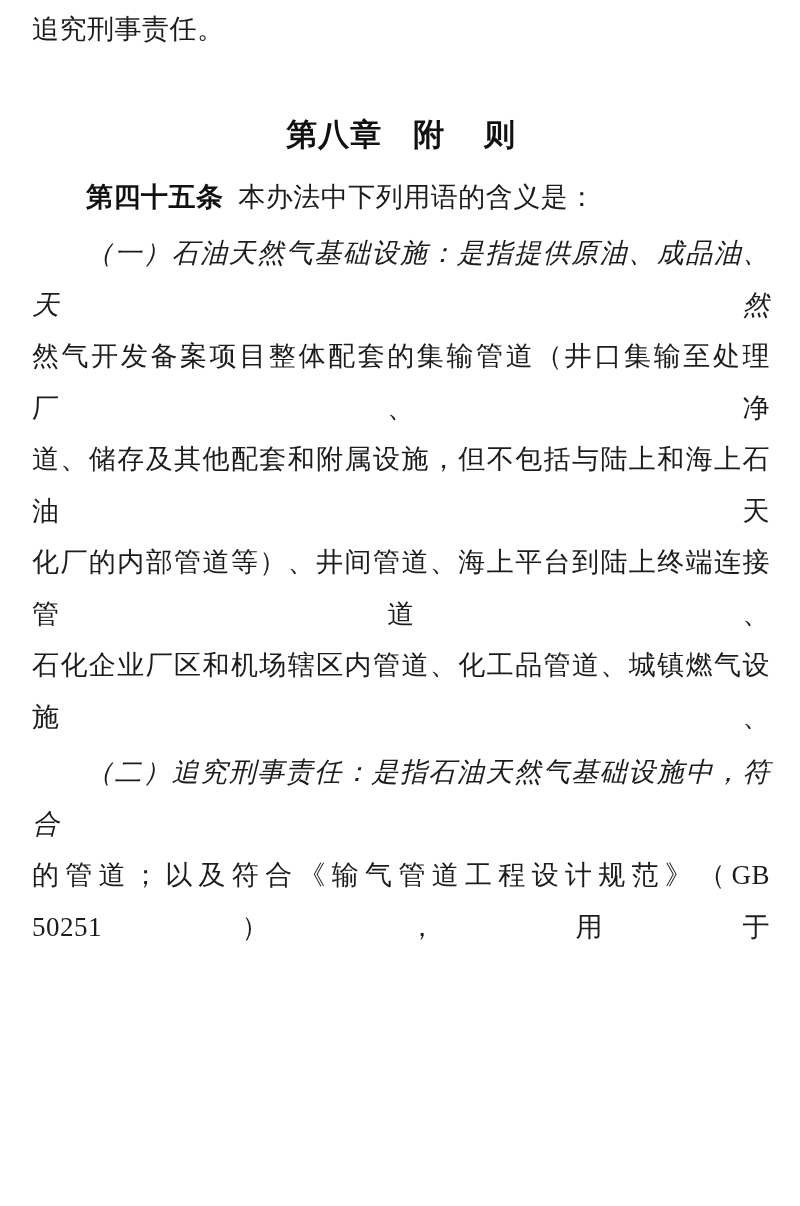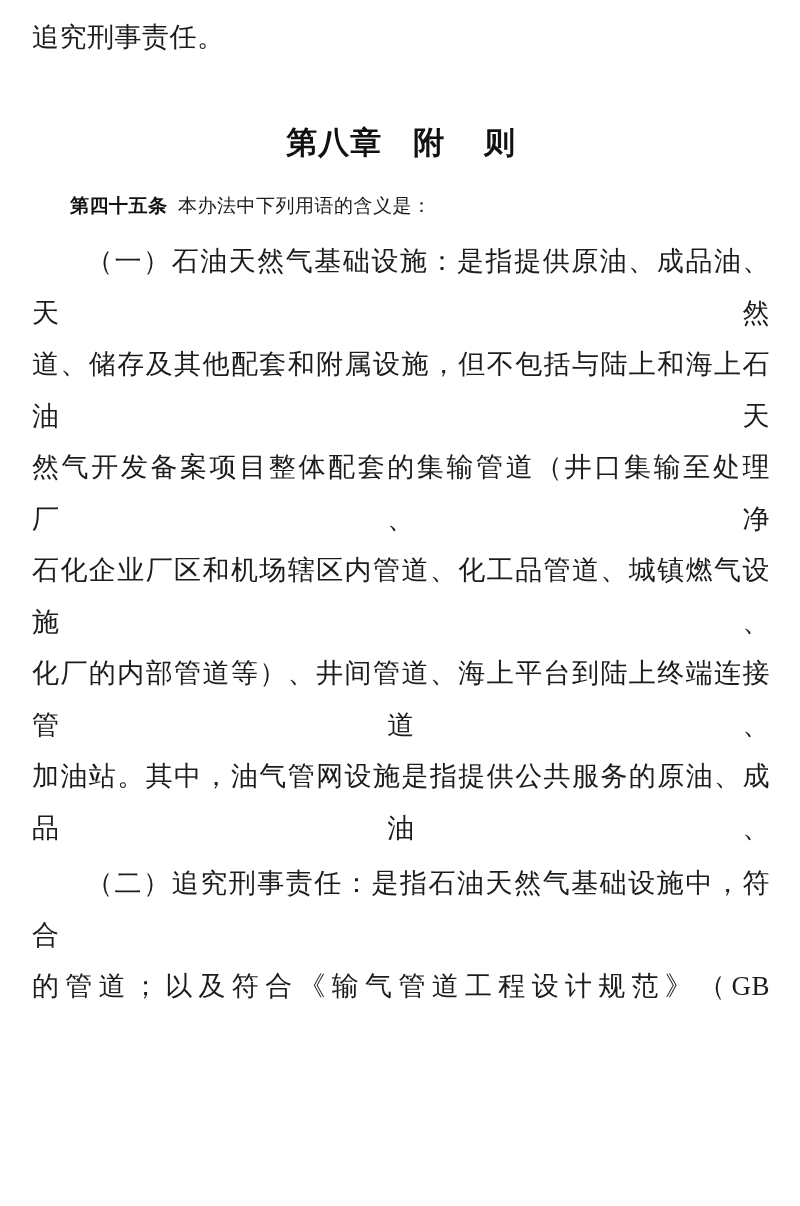--- a/index.html
+++ b/index.html
@@ -7,54 +7,54 @@
     padding: 0;
     background: #ffffff;
   }
   .page {
     position: relative;
     width: 800px;
     height: 1024px;
     box-sizing: border-box;
     background: #ffffff;
     color: #1c1c1c;
-    padding: 12px 30px 0 32px;
+    padding: 4px 30px 0 32px;
     overflow: hidden;
     font-family: "Liberation Serif", "DejaVu Serif", serif;
   }
   .bodyline {
     font-size: 27px;
     line-height: 51.5px;
     text-align: justify;
     letter-spacing: 0.5px;
     white-space: normal;
   }
   
   .jline { text-align-last: justify; }
   
   .lline { text-align: left; text-align-last: left; }
   
-  .findent { text-indent: 2em; }
+  .findent { text-indent: 2em; font-style: italic; }
 
   .chapter-heading {
     margin: 58px 0 16px 0;
     text-align: center;
     font-family: "Liberation Sans", "DejaVu Sans", sans-serif;
     font-weight: 700;
     font-size: 31px;
     line-height: 42px;
     color: #111111;
     letter-spacing: 1px;
   }
   .chapter-heading .hgap1 { margin-left: 1.0em; }
   .chapter-heading .hgap2 { margin-left: 1.25em; }
 
   .article-line {
     margin-top: 6px;
-    font-size: 19px;
+    font-size: 27px;
     line-height: 51.5px;
     text-indent: 2em;
     text-align: left;
     letter-spacing: 0.5px;
   }
   .article-label {
     font-family: "Liberation Sans", "DejaVu Sans", sans-serif;
     font-weight: 700;
     color: #111111;
     margin-right: 0.55em;
@@ -73,25 +73,24 @@
   <div class="chapter-heading">
     <span>第八章</span><span class="hgap1">附</span><span class="hgap2">则</span>
   </div>
 
   <div class="article-line">
     <span class="article-label">第四十五条</span><span>本办法中下列用语的含义是：</span>
   </div>
 
   <div class="para para-first">
     <div class="bodyline jline findent">（一）石油天然气基础设施：是指提供原油、成品油、天然</div>
+    <div class="bodyline jline">然气开发备案项目整体配套的集输管道（井口集输至处理厂、净</div>
     <div class="bodyline jline">道、储存及其他配套和附属设施，但不包括与陆上和海上石油天</div>
-    <div class="bodyline jline">然气开发备案项目整体配套的集输管道（井口集输至处理厂、净</div>
+    <div class="bodyline jline">化厂的内部管道等）、井间管道、海上平台到陆上终端连接管道、</div>
     <div class="bodyline jline">石化企业厂区和机场辖区内管道、化工品管道、城镇燃气设施、</div>
-    <div class="bodyline jline">化厂的内部管道等）、井间管道、海上平台到陆上终端连接管道、</div>
-    <div class="bodyline jline">加油站。其中，油气管网设施是指提供公共服务的原油、成品油、</div>
   </div>
 
   <div class="para">
     <div class="bodyline jline findent">（二）追究刑事责任：是指石油天然气基础设施中，符合</div>
     <div class="bodyline jline">的管道；以及符合《输气管道工程设计规范》（GB 50251），用于</div>
 
   </div>
 
 </div>
 

